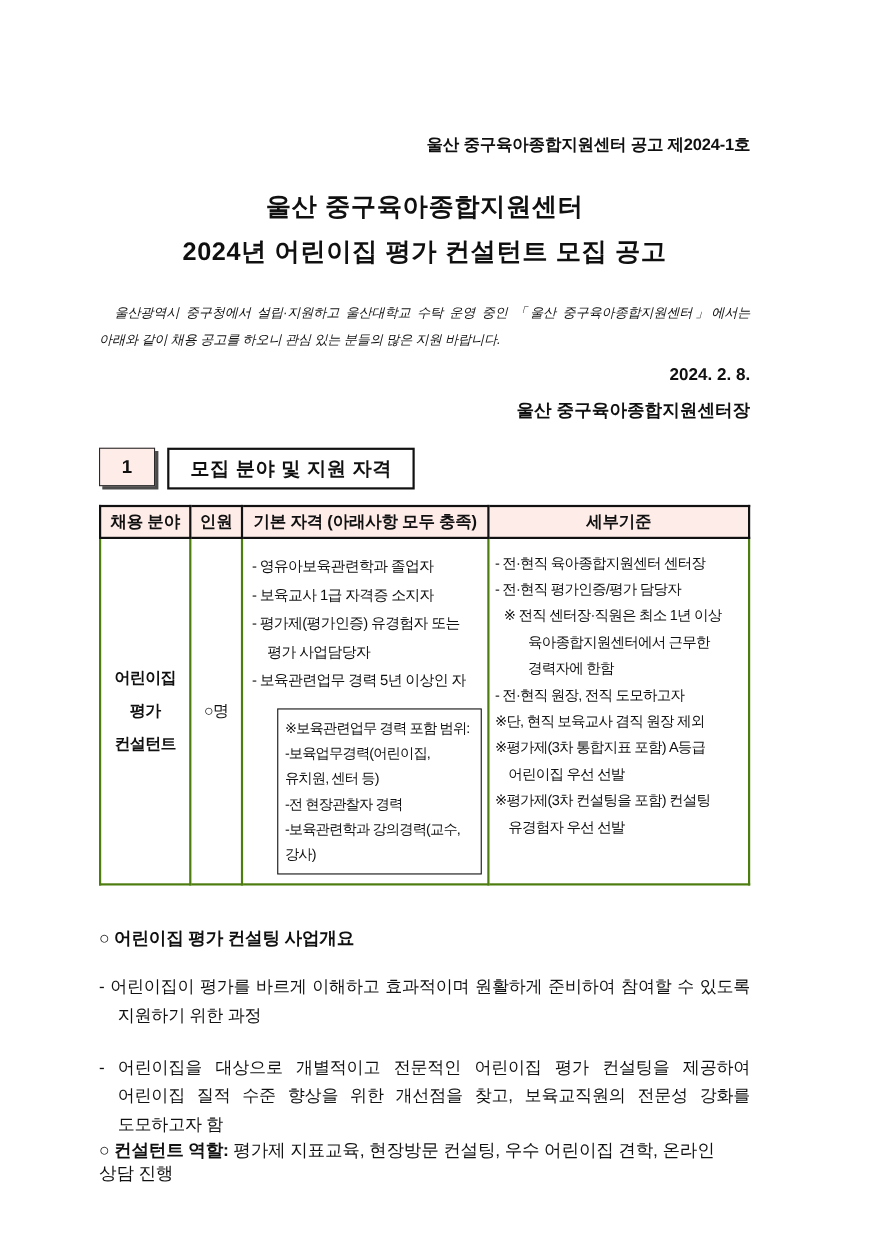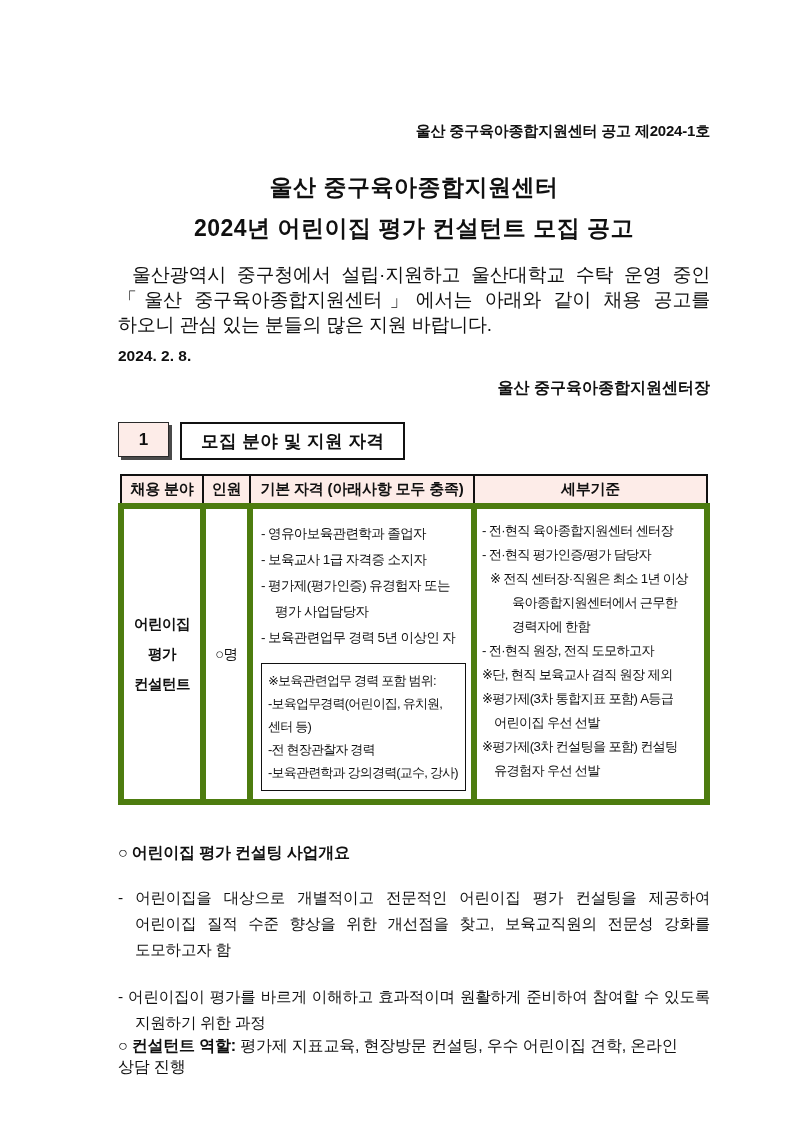--- a/index.html
+++ b/index.html
@@ -4,49 +4,49 @@
 <style>
   :root{
     --header-bg:#fdece8;
     --highlight-red:#e00713;
     --ink:#101010;
   }
   *{box-sizing:border-box;margin:0;padding:0;}
   html,body{background:#ffffff;}
   body{font-family:"Liberation Sans","DejaVu Sans",sans-serif;color:var(--ink);}
   .page{position:relative;width:793px;height:1121px;margin:0 auto;background:#ffffff;overflow:hidden;}
-  .content{position:absolute;left:118px;top:0;width:592px;}
+  .content{position:absolute;left:90px;top:0;width:592px;}
 
   .announce-no{padding-top:122px;text-align:right;font-weight:bold;font-size:15px;letter-spacing:-0.2px;}
 
   .title{margin-top:26px;text-align:center;font-weight:bold;font-size:23px;line-height:41px;letter-spacing:0.5px;}
   .title .tl{display:block;}
 
-  .intro{margin-top:13px;font-size:19px;line-height:25px;text-align:justify;text-indent:14px;word-break:keep-all;letter-spacing:-0.2px;}
+  .intro{margin-top:23px;font-size:12px;line-height:25px;text-align:justify;text-indent:14px;word-break:keep-all;letter-spacing:-0.2px;font-style:italic;}
 
-  .date-line{margin-top:10px;font-weight:bold;font-size:15.5px;}
+  .date-line{margin-top:10px;text-align:right;font-weight:bold;font-size:15.5px;}
   .signer-line{margin-top:13px;text-align:right;font-weight:bold;font-size:16px;}
 
   .section-header{margin-top:23px;display:flex;align-items:stretch;gap:11px;}
   .section-num{width:51px;height:35px;background:var(--header-bg);border:1px solid #2a2a2a;box-shadow:3px 3px 0 0 #4a4a4a;display:flex;align-items:center;justify-content:center;font-weight:bold;font-size:17px;}
   .section-title-box{border:2px solid #111;background:#fff;display:flex;align-items:center;padding:0 19px;font-weight:bold;font-size:17.5px;letter-spacing:0.5px;height:38px;margin-top:0;}
 
   table.qual-table{margin-top:14px;width:100%;border-collapse:collapse;border:2.5px solid #111;table-layout:fixed;}
   .qual-table th{background:var(--header-bg);border:2px solid #111;font-weight:bold;font-size:15px;padding:4px 2px;letter-spacing:-0.2px;}
-  .qual-table td{border:6px solid #4d7c0f;vertical-align:middle;}
+  .qual-table td{border:2px solid #4d7c0f;vertical-align:middle;}
   col.c-field{width:82px;}
   col.c-count{width:47px;}
   col.c-basic{width:224px;}
   col.c-detail{width:auto;}
 
   td.cell-field{text-align:center;font-weight:bold;font-size:14.5px;line-height:30px;letter-spacing:-0.5px;}
   td.cell-count{text-align:center;font-size:14.5px;letter-spacing:-0.5px;}
   td.cell-basic{padding:12px 5px 8px 8px;font-size:13.5px;vertical-align:top;}
   .q-item{padding-left:14px;text-indent:-14px;line-height:26px;letter-spacing:-0.6px;word-break:keep-all;}
-  .note-box{border:1.5px solid #111;margin-top:12px;padding:5px 5px 6px 6px;font-size:13px;line-height:23px;letter-spacing:-0.8px;}
+  .note-box{border:1.5px solid #111;margin-top:12px;padding:5px 5px 6px 6px;font-size:13px;line-height:23px;letter-spacing:-0.8px;margin-left:23px;}
   .note-line{word-break:keep-all;}
   td.cell-detail{padding:10px 14px 8px 5px;font-size:13.2px;vertical-align:top;}
   .d-item{line-height:24px;letter-spacing:-0.7px;word-break:keep-all;}
   .d-dash{padding-left:13px;text-indent:-13px;}
   .d-note-in{padding-left:30px;text-indent:-22px;}
   .d-note{padding-left:12px;text-indent:-12px;}
 
   .overview-heading{margin-top:38px;font-weight:bold;font-size:16px;letter-spacing:-0.2px;}
   .dash-item{margin-top:21px;font-size:15.5px;line-height:26px;padding-left:17px;text-indent:-17px;text-align:justify;word-break:keep-all;letter-spacing:-0.2px;}
   .circ-line{font-size:16px;letter-spacing:-0.2px;word-break:keep-all;}
@@ -118,21 +118,21 @@
             <div class="d-item d-note">※단, 현직 보육교사 겸직 원장 제외</div>
             <div class="d-item d-note">※평가제(3차 통합지표 포함) A등급 어린이집 우선 선발</div>
             <div class="d-item d-note">※평가제(3차 컨설팅을 포함) 컨설팅 유경험자 우선 선발</div>
           </td>
         </tr>
       </tbody>
     </table>
 
     <div class="overview-heading">○ 어린이집 평가 컨설팅 사업개요</div>
 
+    <p class="dash-item">- 어린이집이 평가를 바르게 이해하고 효과적이며 원활하게 준비하여 참여할 수 있도록 지원하기 위한 과정</p>
     <p class="dash-item">- 어린이집을 대상으로 개별적이고 전문적인 어린이집 평가 컨설팅을 제공하여 어린이집 질적 수준 향상을 위한 개선점을 찾고, 보육교직원의 전문성 강화를 도모하고자 함</p>
-    <p class="dash-item">- 어린이집이 평가를 바르게 이해하고 효과적이며 원활하게 준비하여 참여할 수 있도록 지원하기 위한 과정</p>
 
     <div class="circ-line">
       <span class="lbl">○ 컨설턴트 역할:</span><span> 평가제 지표교육, 현장방문 컨설팅, 우수 어린이집 견학, 온라인 상담 진행</span>
     </div>
 
   </div>
 </div>
 
 </body></html>

